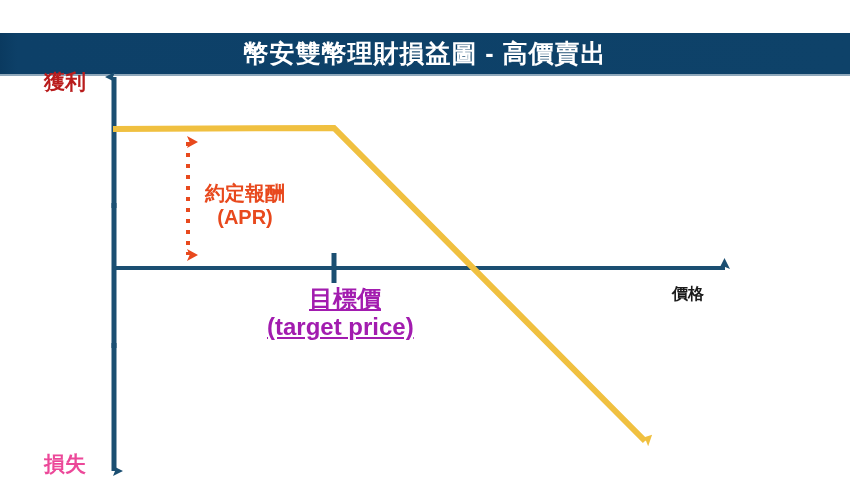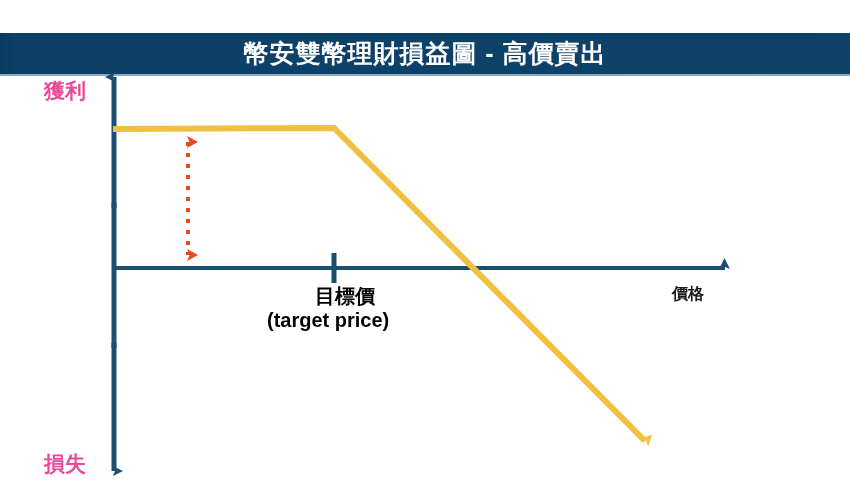--- a/index.html
+++ b/index.html
@@ -61,23 +61,23 @@
 
   
   .lbl {
     position: absolute;
     white-space: nowrap;
     font-weight: bold;
     line-height: 1.18;
   }
   #label-profit {
     left: 44px;
-    top: 79px;
+    top: 70px;
     font-size: 21px;
-    color: #ec4899;
+    color: #b91c1c;
   }
   #label-loss {
     left: 44px;
     top: 452px;
     font-size: 21px;
     color: #ec4899;
   }
   #label-price {
     left: 672px;
     top: 285px;
@@ -91,24 +91,25 @@
     color: #e8491d;
     text-align: center;
   }
   #label-apr .apr-sub {
     display: block;
     text-align: center;
   }
   #label-target {
     left: 267px;
     top: 285px;
-    font-size: 20px;
-    color: #000000;
+    font-size: 24px;
+    color: #a21caf;
     text-align: center;
     width: 156px;
+    text-decoration: underline;
   }
   #label-target .tgt-sub {
     display: block;
     text-align: left;
   }
 </style>
 </head>
 <body>
 
 <div id="screen">
@@ -157,19 +158,23 @@
 
     </svg>
   </div>
 
   <div class="lbl" id="label-profit">獲利</div>
 
   <div class="lbl" id="label-loss">損失</div>
 
   <div class="lbl" id="label-price">價格</div>
 
+  <div class="lbl" id="label-apr">
+    <span class="apr-main">約定報酬</span>
+    <span class="apr-sub">(APR)</span>
+  </div>
 
   <div class="lbl" id="label-target">
     <span class="tgt-main">目標價</span>
     <span class="tgt-sub">(target price)</span>
   </div>
 
 </div>
 
 </body></html>

